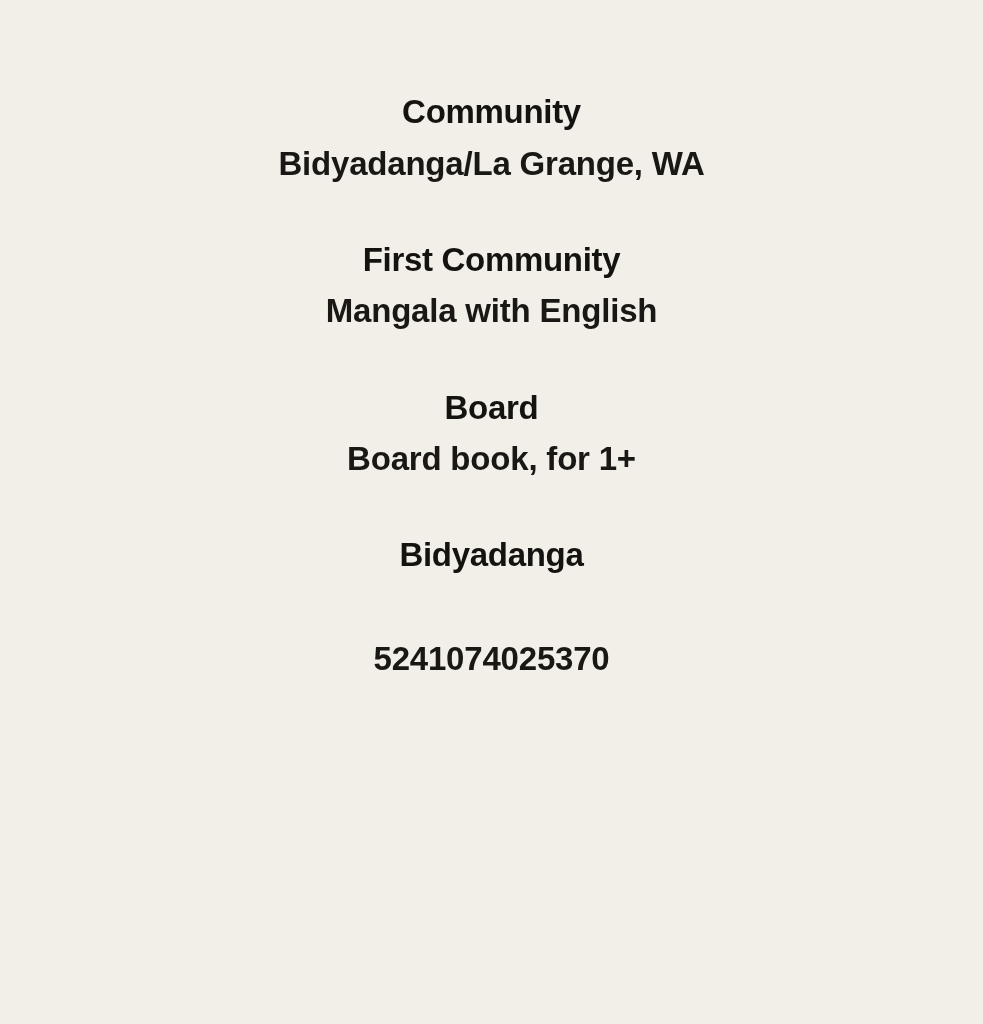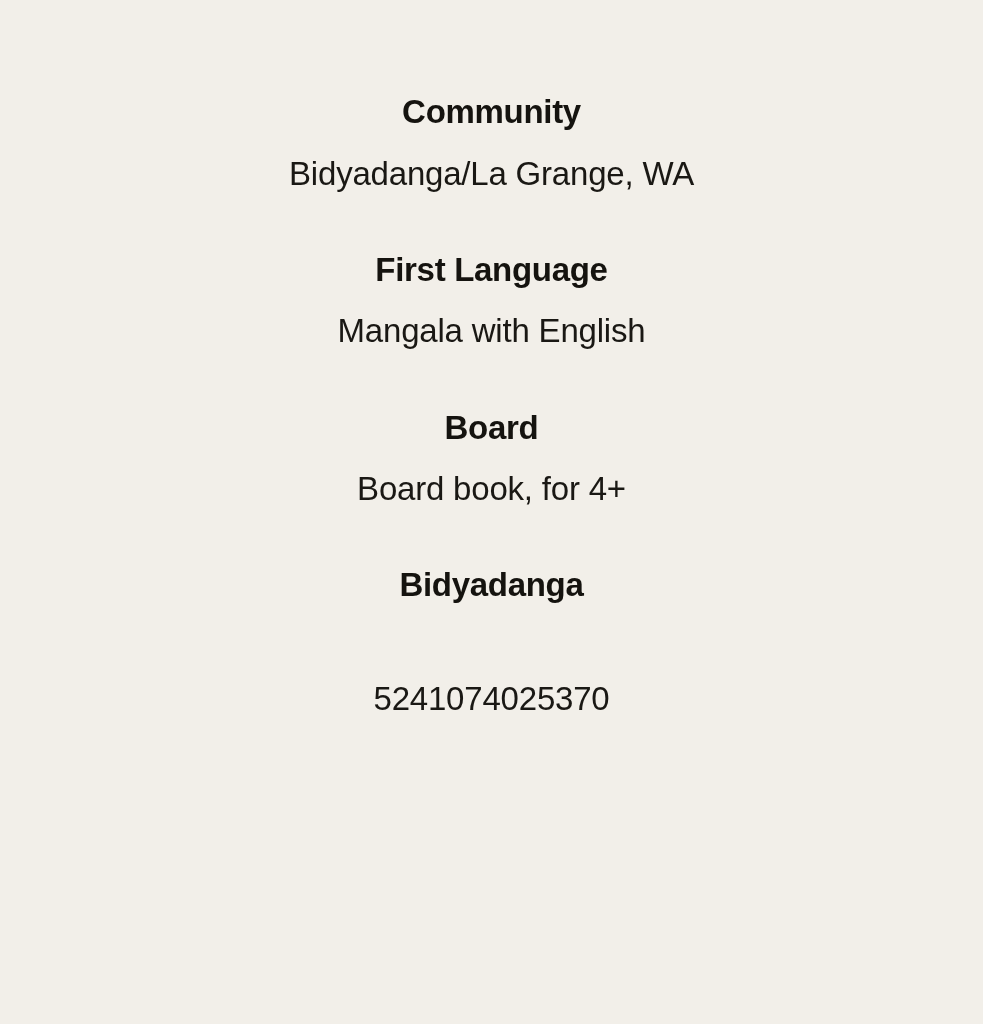--- a/index.html
+++ b/index.html
@@ -33,45 +33,45 @@
   }
   .detail-label {
     font-size: 33px;
     font-weight: bold;
     letter-spacing: -0.3px;
     line-height: 1.32;
     color: #15130f;
   }
   .detail-value {
     font-size: 33px;
-    font-weight: 400;
+    font-weight: 700;
     letter-spacing: -0.2px;
     line-height: 1.34;
     color: #1a1814;
-    margin-top: 18px;
+    margin-top: 8px;
   }
 </style>
 </head>
 <body>
 
 <div class="book-details">
 
   <div class="detail-block">
     <div class="detail-label">Community</div>
     <div class="detail-value">Bidyadanga/La Grange, WA</div>
   </div>
 
   <div class="detail-block">
-    <div class="detail-label">First Language</div>
+    <div class="detail-label">First Community</div>
     <div class="detail-value">Mangala with English</div>
   </div>
 
   <div class="detail-block">
     <div class="detail-label">Board</div>
-    <div class="detail-value">Board book, for 4+</div>
+    <div class="detail-value">Board book, for 1+</div>
   </div>
 
   <div class="detail-block">
     <div class="detail-label">Bidyadanga</div>
   </div>
 
   <div class="detail-block">
     <div class="detail-value">5241074025370</div>
   </div>
 

